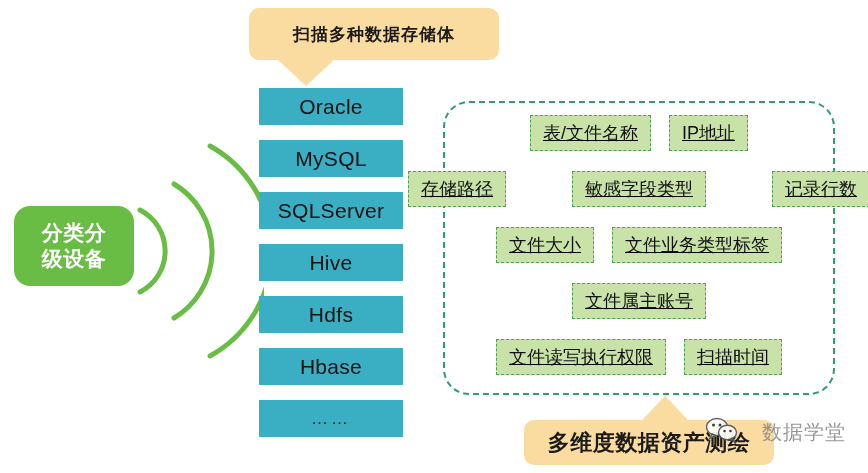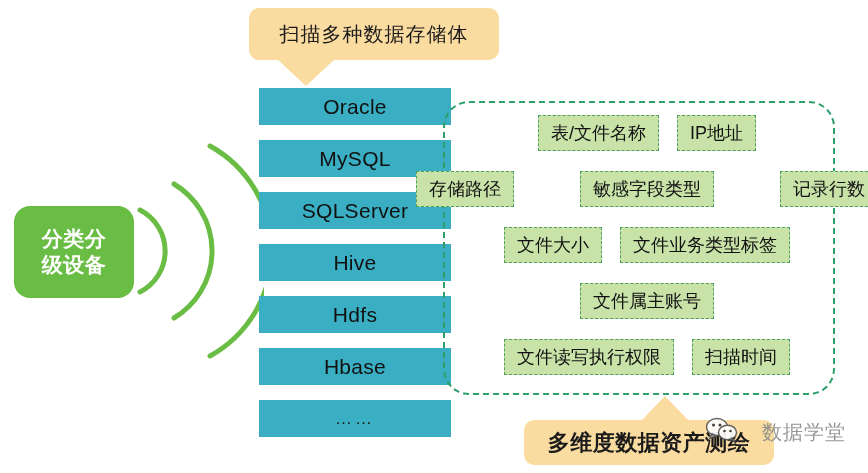--- a/index.html
+++ b/index.html
@@ -17,21 +17,21 @@
     background: #ffffff;
     overflow: hidden;
   }
 
   
   #device-box {
     position: absolute;
     left: 14px;
     top: 206px;
     width: 120px;
-    height: 92px;
+    height: 80px;
     background: #6ABD44;
     border-radius: 16px;
     display: flex;
     align-items: center;
     justify-content: center;
   }
   #device-label {
     color: #ffffff;
     font-size: 21px;
     font-weight: bold;
@@ -55,22 +55,22 @@
     top: 8px;
     width: 250px;
     height: 52px;
     background: #FBDCA0;
     border-radius: 10px;
     display: flex;
     align-items: center;
     justify-content: center;
   }
   #top-callout-label {
-    font-size: 20px;
-    font-weight: normal;
+    font-size: 17px;
+    font-weight: bold;
     color: #1b1b1b;
     letter-spacing: 1px;
   }
   #top-callout-pointer {
     position: absolute;
     left: 277px;
     top: 59px;
     width: 0;
     height: 0;
     border-left: 29px solid transparent;
@@ -79,21 +79,21 @@
   }
 
   
   #storage-list {
     position: absolute;
     left: 259px;
     top: 88px;
     width: 160px;
   }
   .storage-bar {
-    width: 192px;
+    width: 144px;
     height: 37px;
     background: #3AAEC3;
     margin-bottom: 15px;
     display: flex;
     align-items: center;
     justify-content: center;
   }
   .storage-bar-label {
     font-size: 21px;
     color: #111111;
@@ -111,25 +111,26 @@
     left: 443px;
     top: 101px;
     width: 392px;
     height: 294px;
     border: 2px dashed #2E9E6B;
     border-radius: 26px;
     box-sizing: border-box;
   }
   .attr-row {
     position: absolute;
-    left: 8px;
+    left: 0;
     width: 100%;
     display: flex;
     justify-content: center;
     align-items: flex-start;
+    text-decoration: underline;
   }
   .attr-tag {
     background: #C8E2A8;
     border: 1px dashed #4FA05A;
     box-sizing: border-box;
     height: 36px;
     display: flex;
     align-items: center;
     justify-content: center;
     padding: 0 12px;

